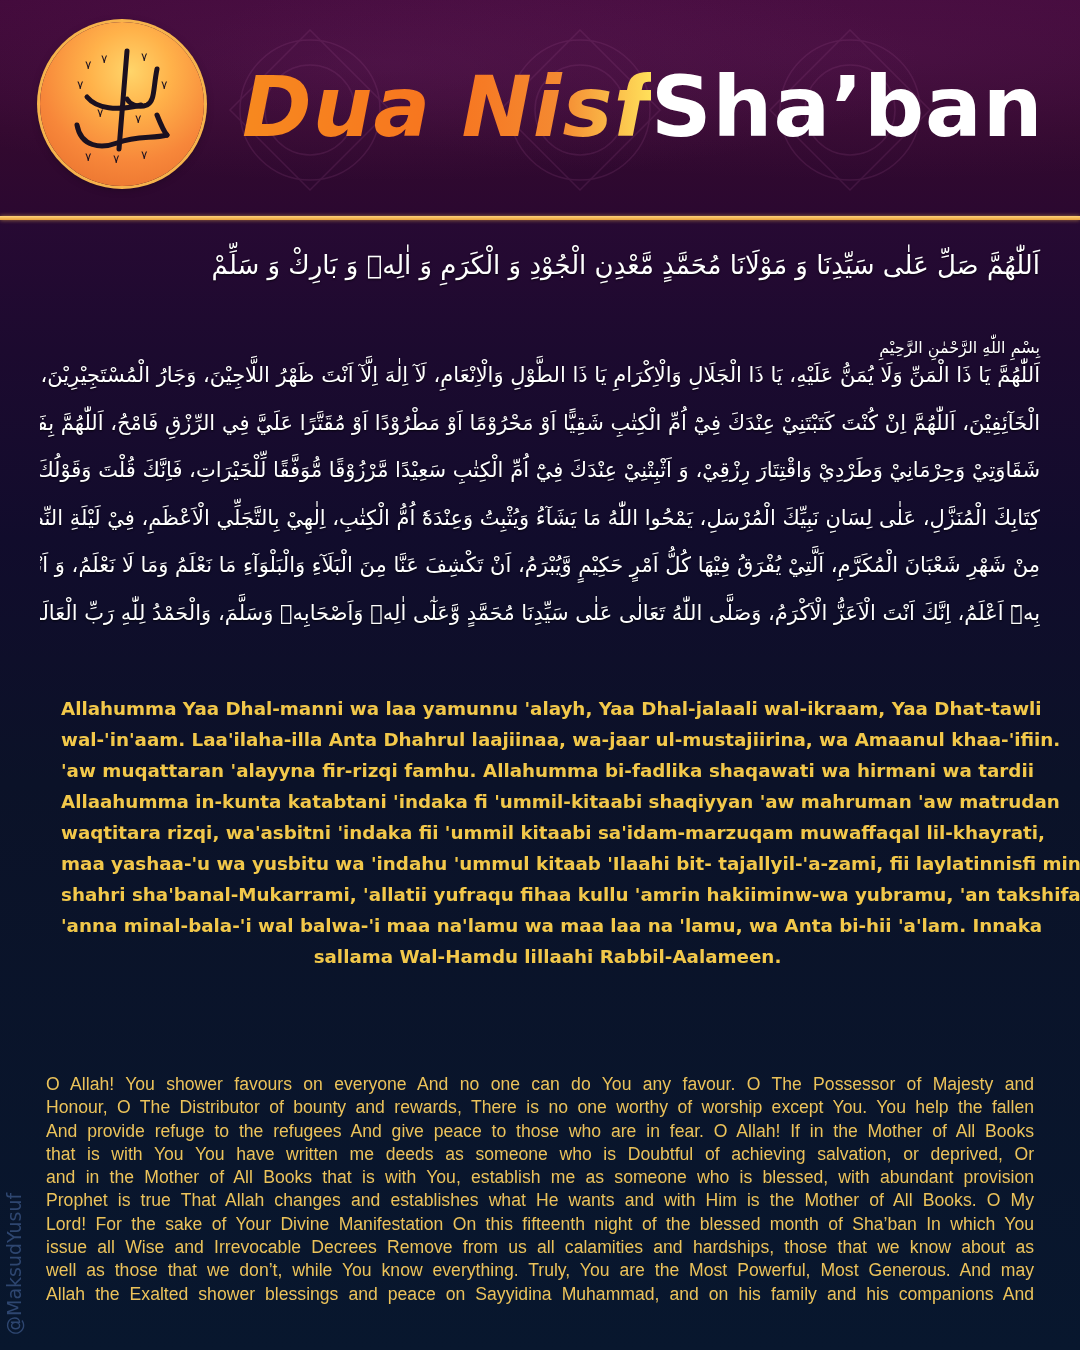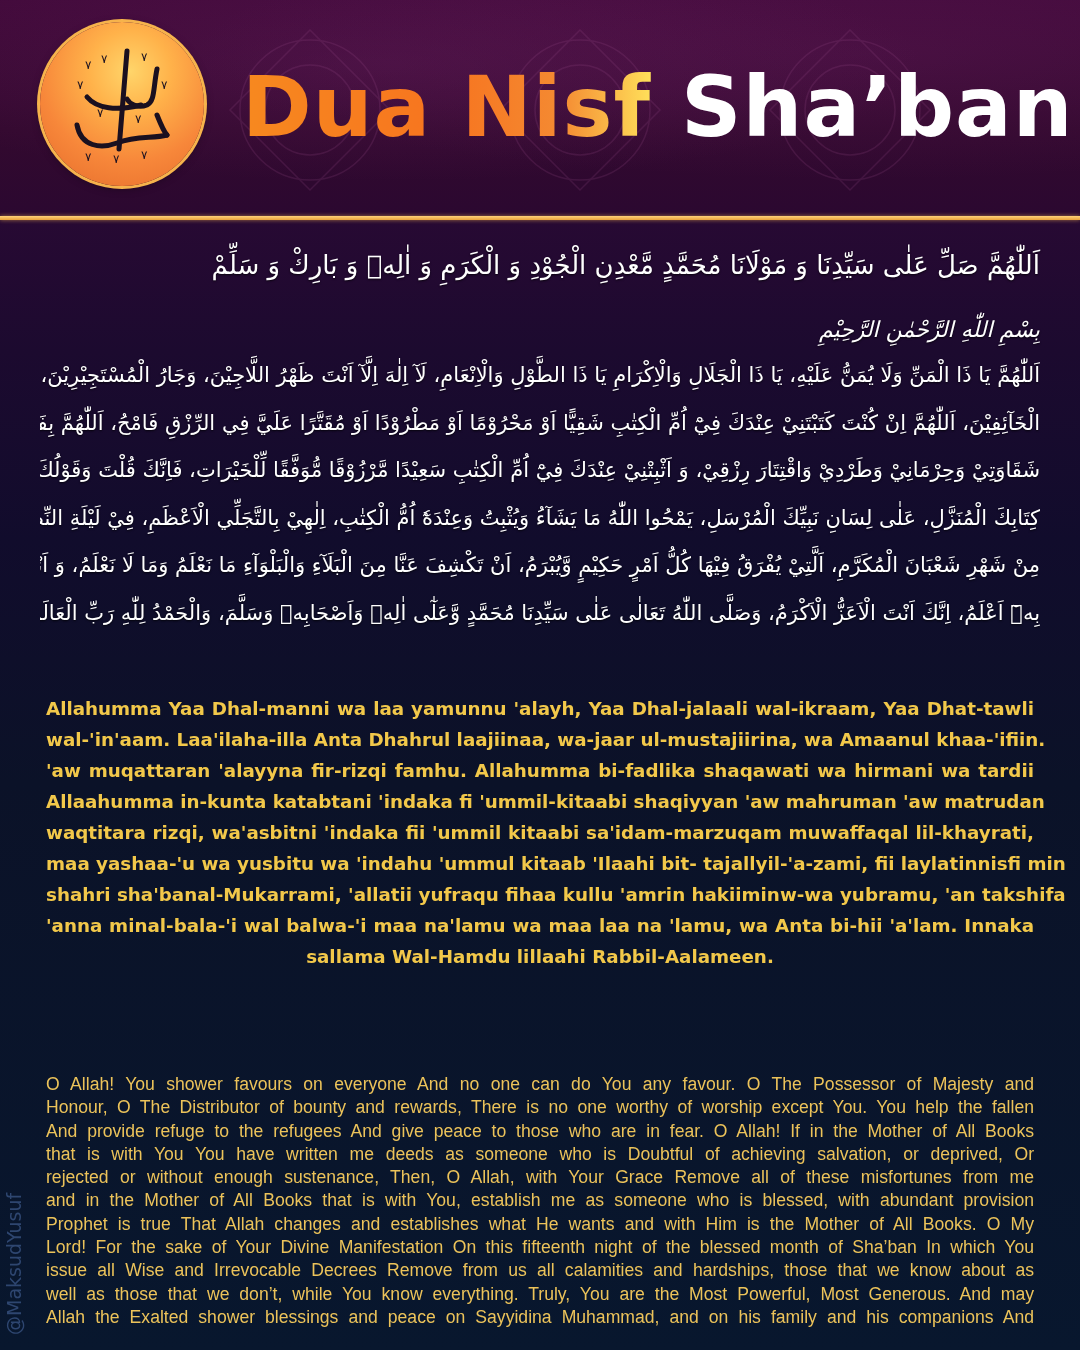--- a/index.html
+++ b/index.html
@@ -28,44 +28,44 @@
     }
     .logo svg { width: 130px; height: 130px; }
     .title {
       position: absolute; left: 242px; top: 52px; height: 110px; display: flex; align-items: center;
       font-family: "DejaVu Sans", sans-serif; font-weight: bold; font-size: 84px; letter-spacing: 1px;
       white-space: nowrap;
     }
     .title .t1 {
       background: linear-gradient(90deg, #f7891f 0%, #f7741f 50%, #f48a32 78%, #ffe05a 100%);
       -webkit-background-clip: text; background-clip: text; color: transparent;
-      margin-right: 30px;
+      font-style: italic;
     }
     .title .t2 { color: #ffffff; }
     .gold-rule {
       position: absolute; left: 0; top: 216px; width: 1080px; height: 4px;
       background: linear-gradient(180deg, #ffd27a, #e9a23a);
       box-shadow: 0 0 4px rgba(255,190,80,0.6);
     }
     .arabic {
       position: absolute; left: 40px; width: 1000px; direction: rtl; 
       font-family: "DejaVu Sans", sans-serif; color: #ffffff;
       text-shadow: 0 1px 2px rgba(0,0,0,0.7);
     }
     .salawat { top: 240px; font-size: 26px; line-height: 50px; }
-    .basmala { top: 310px; font-size: 22px; line-height: 40px; font-style: italic; }
+    .basmala { top: 328px; font-size: 16px; line-height: 40px; }
     .arabic-body { top: 352px; font-size: 21px; line-height: 47.5px; text-align: justify; text-align-last: center; }
     .arabic-body .line { display: block; text-align: justify; text-align-last: justify; white-space: nowrap; overflow: hidden; }
     .arabic-body .line.last { text-align-last: center; }
     .translit {
       position: absolute; left: 46px; top: 693px; width: 988px;
       font-family: "DejaVu Sans", sans-serif; font-weight: bold; font-size: 18.3px; line-height: 31px;
       color: #f2c84a;
     }
-    .translit .line { display: block; text-align: justify; text-align-last: justify; white-space: nowrap; }
+    .translit .line { display: block; text-align: justify; text-align-last: justify; white-space: nowrap; margin-left: 15px; }
     .translit .line.last { text-align-last: center; }
     .english {
       position: absolute; left: 46px; top: 1065px; width: 988px;
       font-family: "Liberation Sans", sans-serif; font-size: 17.6px; line-height: 23.3px;
       color: #ecc35a;
       margin-top: 8px;
     }
     .english .line { display: block; text-align: justify; text-align-last: justify; white-space: nowrap; }
     .watermark {
       position: absolute; left: 3px; top: 1335px; transform-origin: 0 0; transform: rotate(-90deg);
@@ -144,21 +144,20 @@
   <span class="line">shahri sha'banal-Mukarrami, 'allatii yufraqu fihaa kullu 'amrin hakiiminw-wa yubramu, 'an takshifa</span>
   <span class="line">'anna minal-bala-'i wal balwa-'i maa na'lamu wa maa laa na 'lamu, wa Anta bi-hii 'a'lam. Innaka</span>
   <span class="line last">sallama Wal-Hamdu lillaahi Rabbil-Aalameen.</span>
 </div>
 
 <div class="english">
   <span class="line">O Allah! You shower favours on everyone And no one can do You any favour. O The Possessor of Majesty and</span>
   <span class="line">Honour, O The Distributor of bounty and rewards, There is no one worthy of worship except You. You help the fallen</span>
   <span class="line">And provide refuge to the refugees And give peace to those who are in fear. O Allah! If in the Mother of All Books</span>
   <span class="line">that is with You You have written me deeds as someone who is Doubtful of achieving salvation, or deprived, Or</span>
-  <span class="line">rejected or without enough sustenance, Then, O Allah, with Your Grace Remove all of these misfortunes from me</span>
   <span class="line">and in the Mother of All Books that is with You, establish me as someone who is blessed, with abundant provision</span>
   <span class="line">Prophet is true That Allah changes and establishes what He wants and with Him is the Mother of All Books. O My</span>
   <span class="line">Lord! For the sake of Your Divine Manifestation On this fifteenth night of the blessed month of Sha’ban In which You</span>
   <span class="line">issue all Wise and Irrevocable Decrees Remove from us all calamities and hardships, those that we know about as</span>
   <span class="line">well as those that we don’t, while You know everything. Truly, You are the Most Powerful, Most Generous. And may</span>
   <span class="line">Allah the Exalted shower blessings and peace on Sayyidina Muhammad, and on his family and his companions And</span>
 </div>
 
 <div class="watermark">@MaksudYusuf</div>
 

